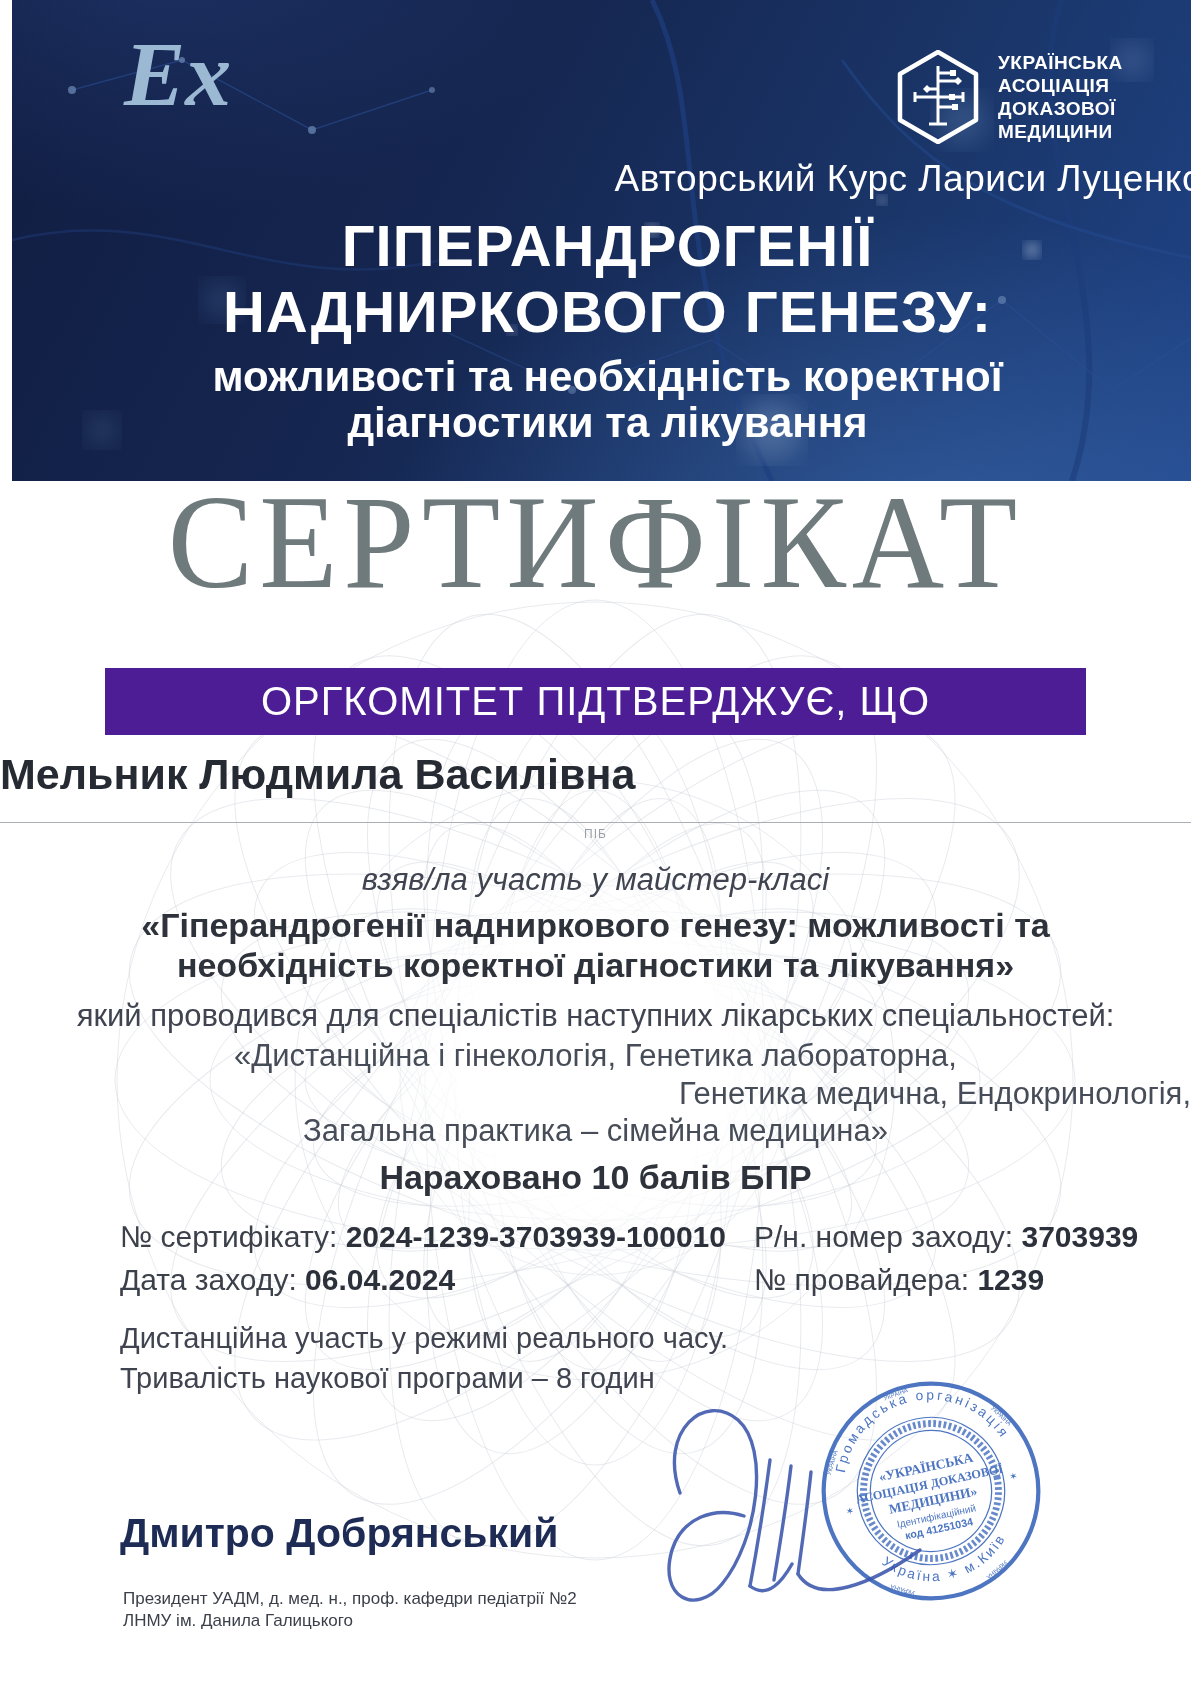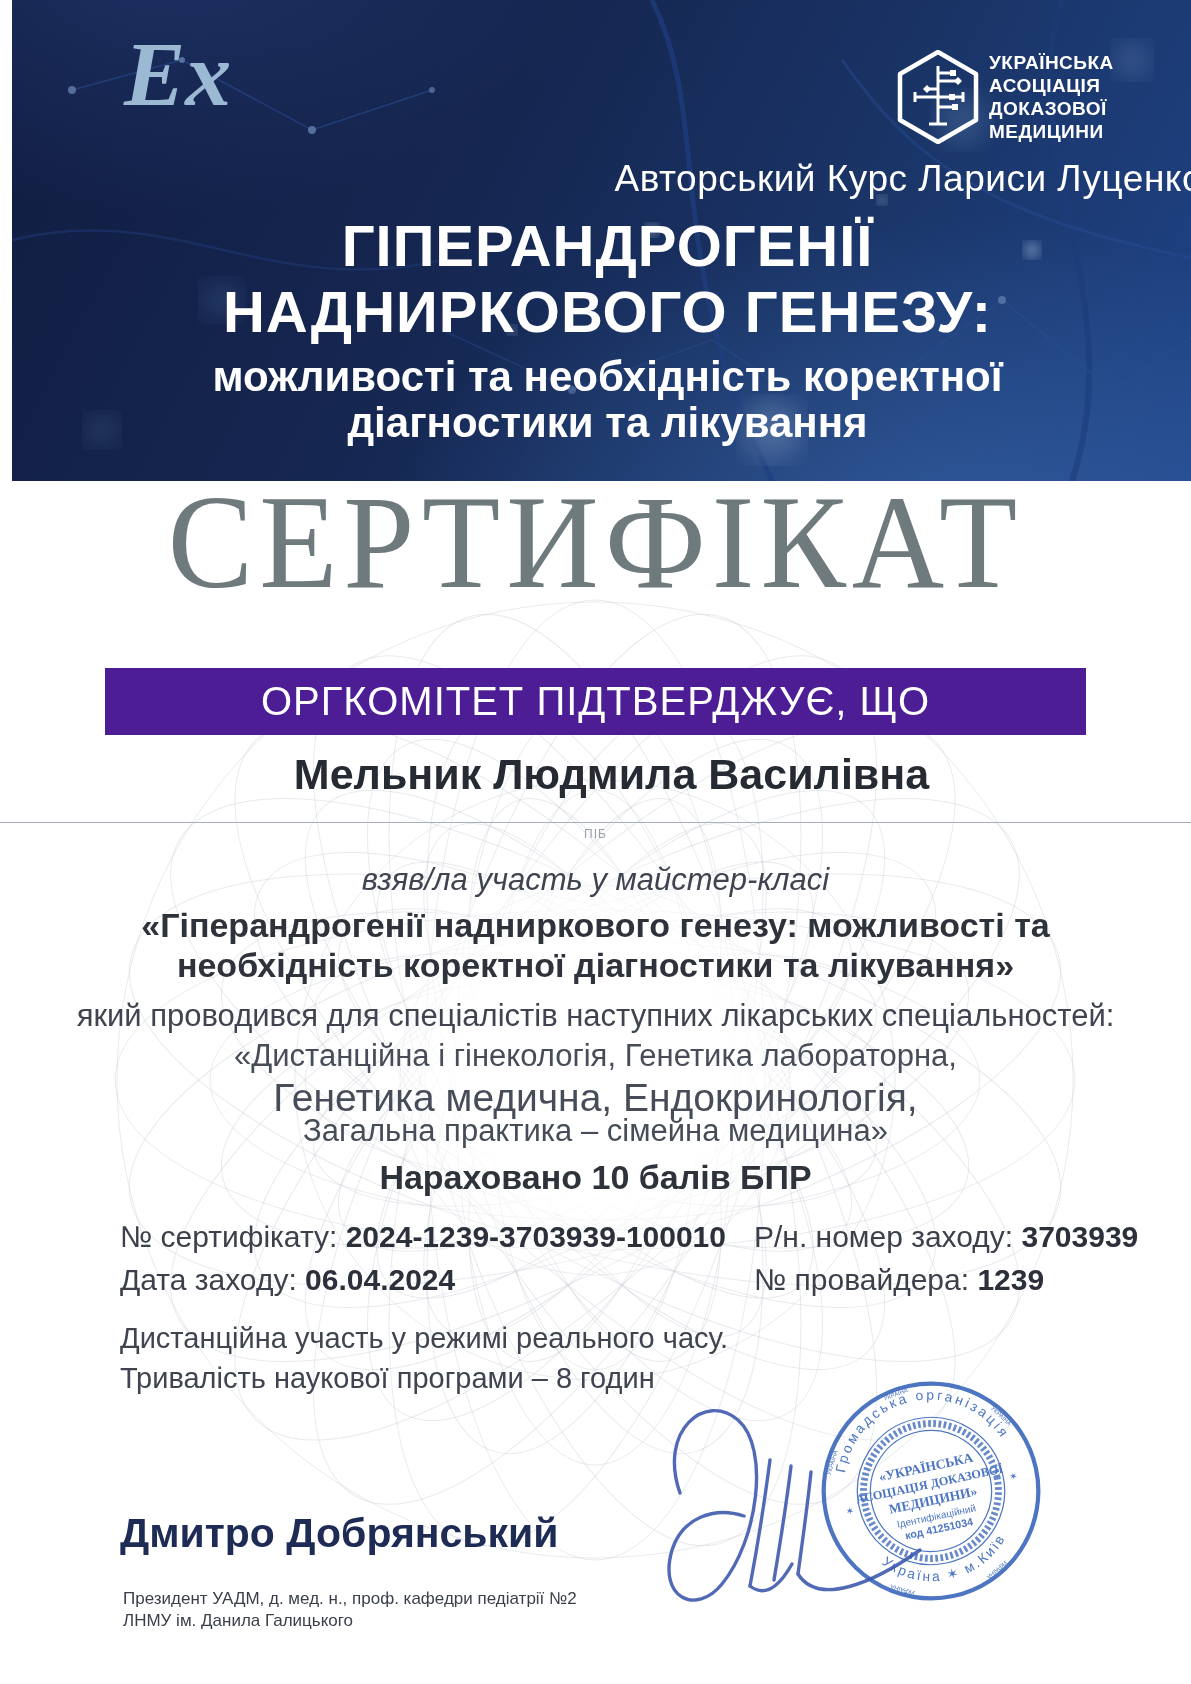--- a/index.html
+++ b/index.html
@@ -23,56 +23,56 @@
   }
   .net-svg { position:absolute; inset:0; width:100%; height:100%; }
   .ex-logo {
     position:absolute; left:112px; top:28px;
     font-family:"Liberation Serif","DejaVu Serif",serif;
     font-style:italic; font-weight:700; font-size:92px; color:#9cb9d4; line-height:1;
   }
   .uadm { position:absolute; left:885px; top:50px; display:flex; align-items:center; }
   .uadm-hex { width:82px; height:94px; flex:0 0 auto; }
   .uadm-text {
-    margin-left:10px; text-align:left; color:#ffffff; font-weight:700;
+    margin-left:19px; text-align:left; color:#ffffff; font-weight:700;
     font-size:19px; line-height:23px; letter-spacing:.5px;
   }
   .hero-course { position:absolute; left:0; width:100%; top:158px; font-size:37px; font-weight:400; letter-spacing:.5px;text-align:right; }
   .hero-t1a { position:absolute; left:0; width:100%; top:212px; font-size:58px; font-weight:700; letter-spacing:1px; }
   .hero-t1b { position:absolute; left:0; width:100%; top:278px; font-size:58px; font-weight:700; letter-spacing:1px; }
   .hero-t2a { position:absolute; left:0; width:100%; top:353px; font-size:42px; font-weight:600; }
   .hero-t2b { position:absolute; left:0; width:100%; top:399px; font-size:42px; font-weight:600; }
   
   .cert-heading {
     position:absolute; left:0; width:100%; top:478px; z-index:3; text-align:center;
     font-family:"Liberation Serif","DejaVu Serif",serif;
     font-size:128px; line-height:1.0; color:#6e7a7c; letter-spacing:6px; font-weight:400;
     transform:scaleY(1.04);
   }
   .confirm-banner {
     position:absolute; left:105px; top:668px; width:981px; height:67px; z-index:3;
     background:#4c1d95; color:#ffffff; text-align:center;
     font-size:40px; line-height:67px; letter-spacing:1px; font-weight:400;
   }
   .recipient-name {
-    position:absolute; left:0; width:100%; top:750px; z-index:3; text-align:center;
-    font-size:43px; font-weight:700; color:#262b33;padding-left:32px;
+    position:absolute; left:0; width:100%; top:750px; z-index:3; 
+    font-size:43px; font-weight:700; color:#262b33;
   }
   .name-rule { position:absolute; left:0; top:822px; width:1191px; border-top:1.5px solid #a9afb7; z-index:3; }
   .name-caption {
     position:absolute; left:0; width:100%; top:827px; z-index:3; text-align:center;
     font-size:12px; color:#9aa0a8; letter-spacing:1px;
   }
   .p-center { position:absolute; left:0; width:100%; z-index:3; text-align:center; }
   .line-participation { top:862px; font-size:31px; color:#3f4450;font-style:italic; }
   .event-title-1 { top:906px; font-size:34px; font-weight:700; color:#2e323b; }
   .event-title-2 { top:946px; font-size:34px; font-weight:700; color:#2e323b; }
   .spec-intro   { top:998px;  font-size:31px; color:#3f4450; }
   .spec-1       { top:1038px; font-size:31px; color:#474d58; }
-  .spec-2       { top:1076px; font-size:39px; color:#474d58; }
+  .spec-2       { top:1076px; font-size:31px; color:#474d58;text-align:right; }
   .spec-3       { top:1113px; font-size:31px; color:#474d58; }
   .points-line  { top:1158px; font-size:34px; font-weight:700; color:#2e323b; }
   
   .details-left  { position:absolute; left:120px; top:1220px; z-index:3; }
   .details-right { position:absolute; left:754px; top:1220px; z-index:3; }
   .detail-row { font-size:30px; color:#3b404a; height:43px; white-space:nowrap; }
   .detail-row b { color:#2b303a; font-weight:700; }
   .notes { position:absolute; left:120px; top:1318px; z-index:3; font-size:29px; line-height:40px; color:#3f4450; }
   
   .signer-name {

